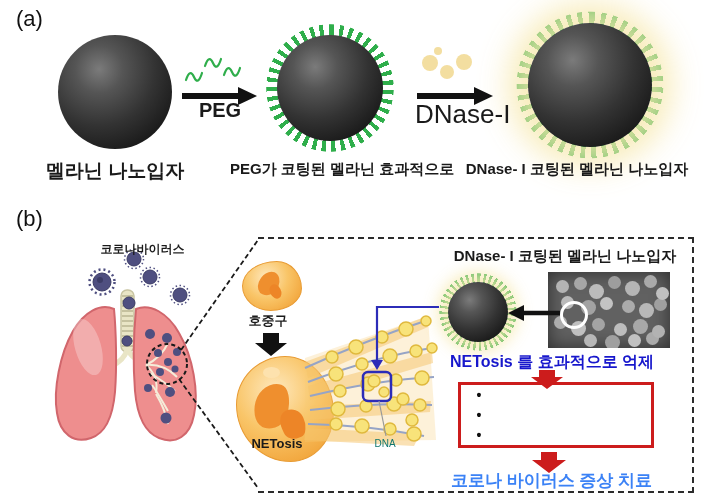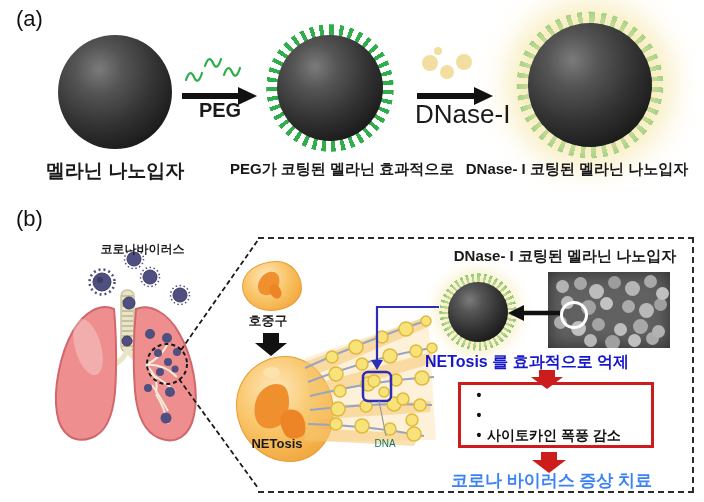--- a/index.html
+++ b/index.html
@@ -85,32 +85,31 @@
 
 <div class="lbl" style="left:440px;top:247px;width:250px;font-size:15px;">DNase- I  코팅된 멜라닌 나노입자</div>
 <div class="coat" style="left:438px;top:272px;width:80px;height:80px;"></div>
 <div class="sphere glow-sm" style="left:448px;top:282px;width:60px;height:60px;"></div>
 
 <div class="sem">
   <div class="sem-dot"></div>
 </div>
 <div class="sem-circle"></div>
 
-<div class="lbl" style="left:416px;top:352px;width:222px;font-size:16px;color:#1717cc;">NETosis 를 효과적으로 억제</div>
+<div class="lbl" style="left:441px;top:352px;width:222px;font-size:16px;color:#1717cc;">NETosis 를 효과적으로 억제</div>
 
 <div class="red-box">
   <div class="effect-row">
     <span class="bullet">•</span>
   </div>
   <div class="effect-row">
     <span class="bullet">•</span>
   </div>
   <div class="effect-row">
     <span class="bullet">•</span>
-    <span>사이토카인 폭풍 감소</span>
   </div>
 </div>
 
 <div class="lbl" style="left:444px;top:469px;width:215px;font-size:17px;color:#3b82f6;">코로나 바이러스 증상 치료</div>
 
 <svg class="art" width="704" height="502" viewBox="0 0 704 502">
 
   <g>
     <line x1="182" y1="96" x2="240" y2="96" stroke="#111" stroke-width="6"></line>
     <polygon points="238,87 238,105 257,96" fill="#111"></polygon>

